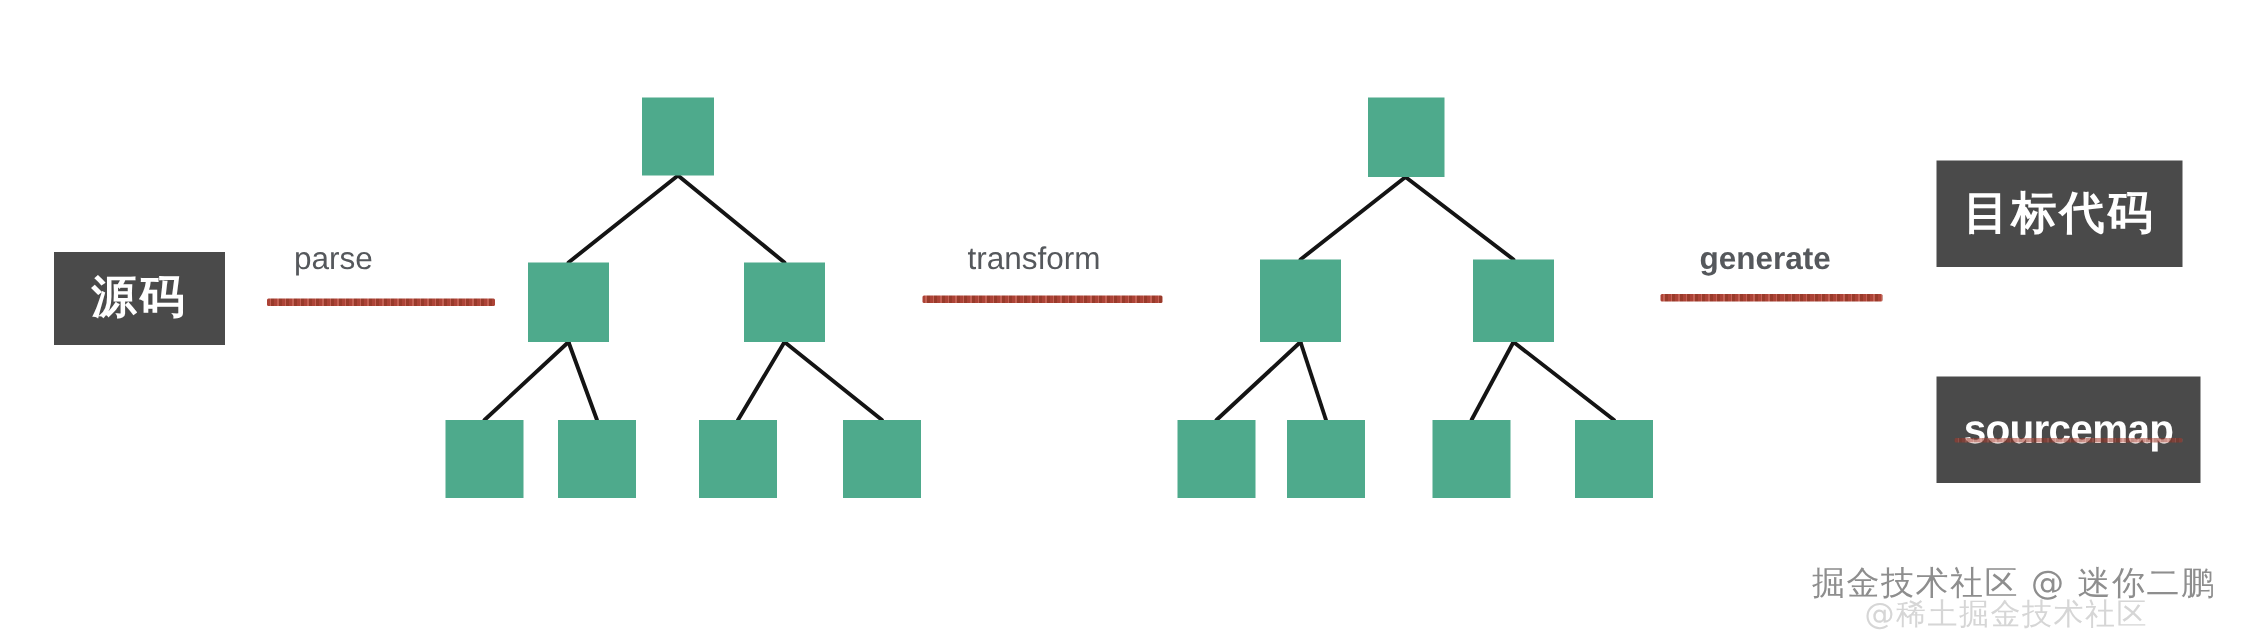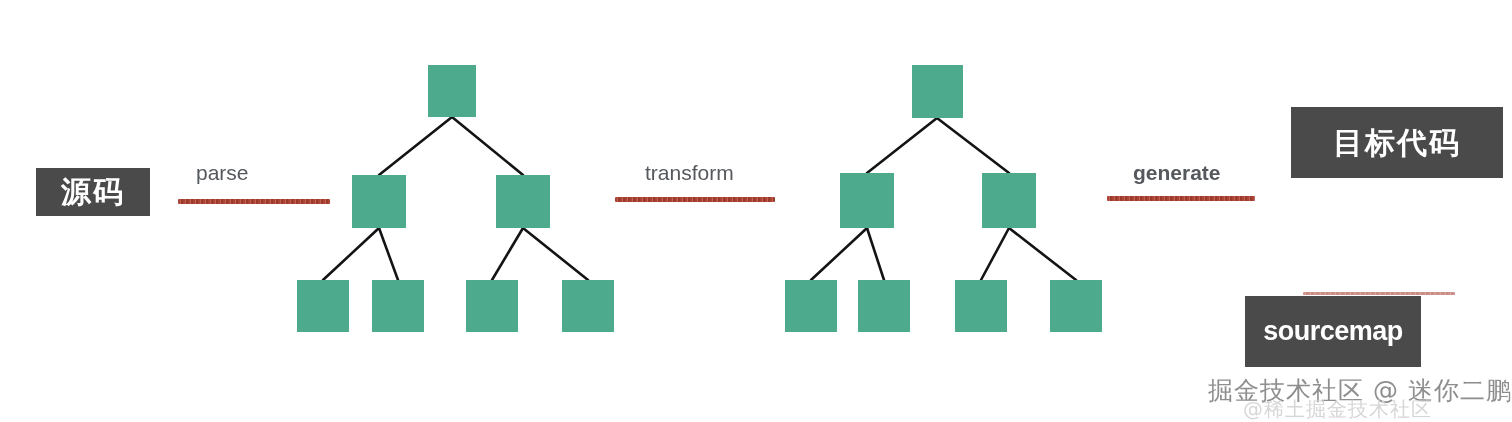--- a/index.html
+++ b/index.html
@@ -39,23 +39,23 @@
     font-family: "DejaVu Sans", "Liberation Sans", sans-serif;
     font-size: 30px;
     letter-spacing: 2px;
   }
   .latin-text {
     font-family: "Liberation Sans", "DejaVu Sans", sans-serif;
     font-size: 27px;
     letter-spacing: -0.5px;
   }
 
-  #box-source   { left: 36px;   top: 168px; width: 114px; height: 48px; }
-  #box-target   { left: 1291px; top: 107px; width: 212px; height: 71px; }
-  #box-sourcemap{ left: 1245px; top: 251px; width: 176px; height: 71px; margin-top: 45px; }
+  #box-source   { left: 36px;   top: 168px; width: 114px; height: 62px; }
+  #box-target   { left: 1291px; top: 107px; width: 164px; height: 71px; }
+  #box-sourcemap{ left: 1291px; top: 251px; width: 176px; height: 71px; }
 
   
   .stage-label {
     position: absolute;
     font-family: "Liberation Sans", "DejaVu Sans", sans-serif;
     font-size: 21px;
     color: #55585c;
     white-space: nowrap;
     text-align: left;
   }
@@ -106,21 +106,21 @@
   
   .watermark {
     position: absolute;
     white-space: nowrap;
     font-family: "DejaVu Sans", "Liberation Sans", sans-serif;
     color: #9a9a9a;
   }
   #watermark-main {
     left: 1208px;
     top: 374px;
-    font-size: 25px;
+    font-size: 22px;
     color: #8e8e8e;
     letter-spacing: 1px;
   }
   #watermark-ghost {
     left: 1243px;
     top: 396px;
     font-size: 20px;
     color: #d6d6d6;
     letter-spacing: 1px;
   }

